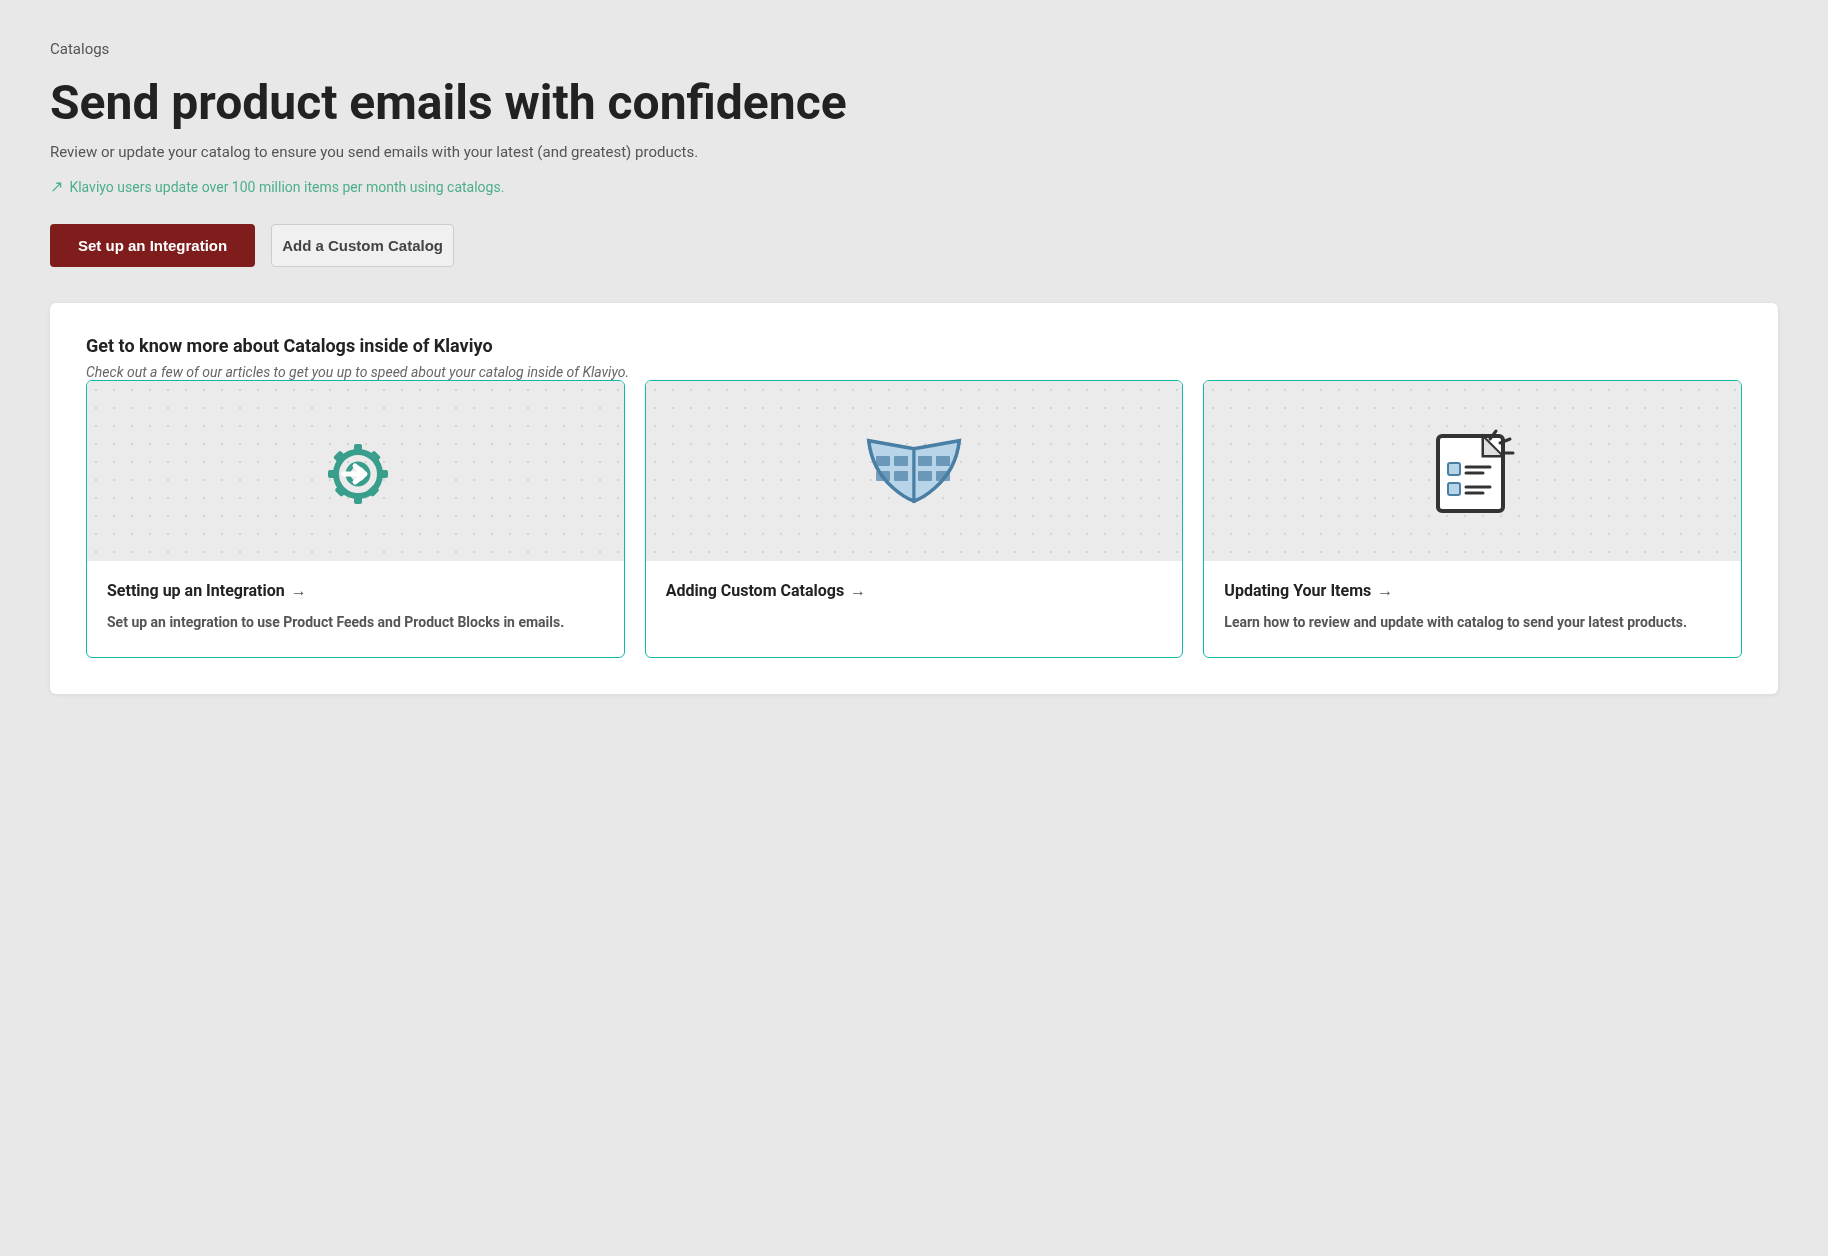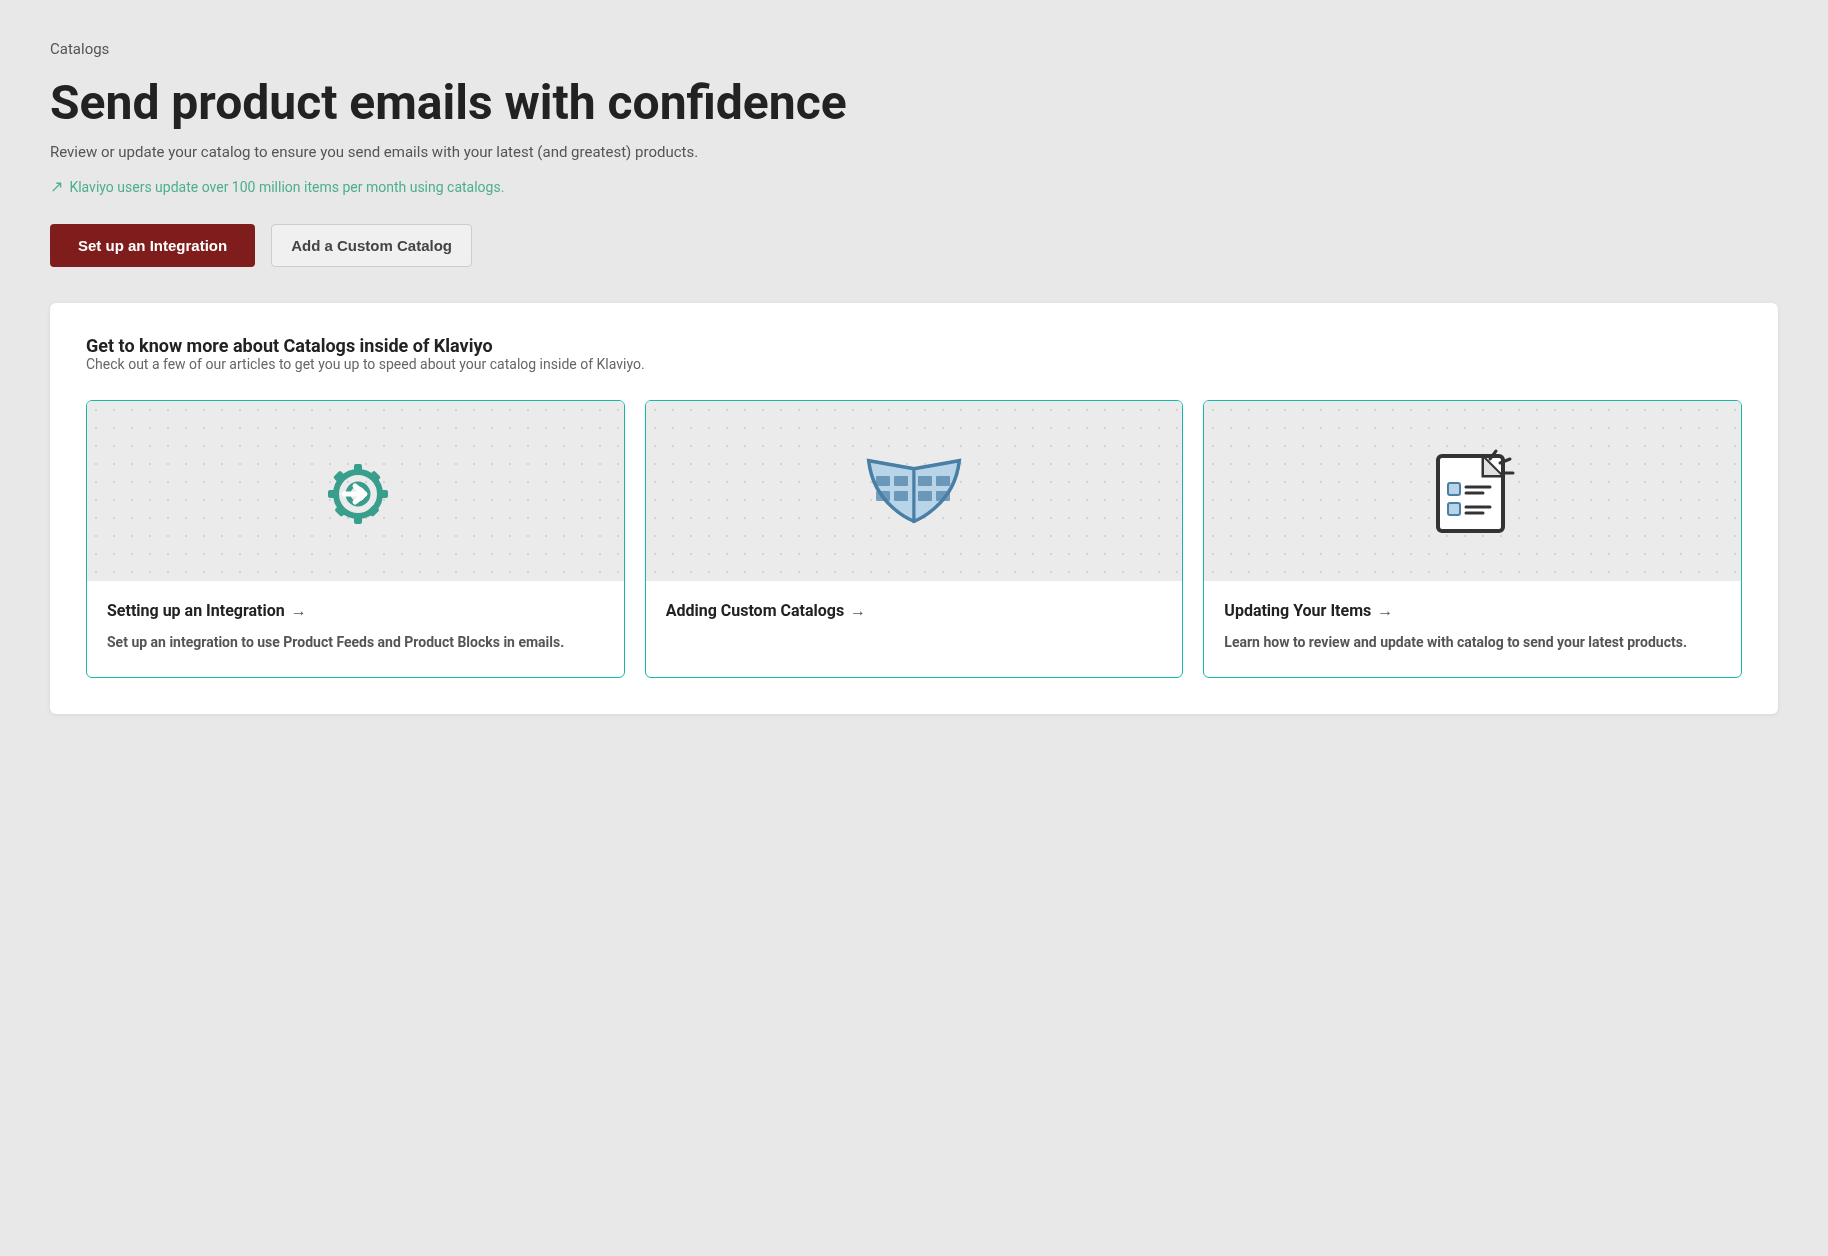--- a/index.html
+++ b/index.html
@@ -53,40 +53,41 @@
       padding: 12px 28px;
       font-size: 15px;
       font-weight: 600;
       cursor: pointer;
     }
     .btn-secondary {
       background: #f0f0f0;
       color: #444;
       border: 1px solid #ccc;
       border-radius: 4px;
-      padding: 12px 19px;
+      padding: 12px 10px;
       font-size: 15px;
       font-weight: 600;
       cursor: pointer;
     }
     .info-card {
       background: #fff;
       border-radius: 6px;
       padding: 32px 36px 36px;
       box-shadow: 0 1px 4px rgba(0,0,0,0.08);
     }
     .info-card-title {
       font-size: 18px;
       font-weight: 700;
       color: #222;
+      margin-bottom: 8px;
     }
     .info-card-subtitle {
       font-size: 14px;
       color: #666;
-      margin-bottom: 28px;
+      font-style: italic;
     }
     .article-grid {
       display: grid;
       grid-template-columns: 1fr 1fr 1fr;
       gap: 20px;
     }
     .article-card {
       border: 1px solid #14b8a6;
       border-radius: 6px;
       overflow: hidden;

